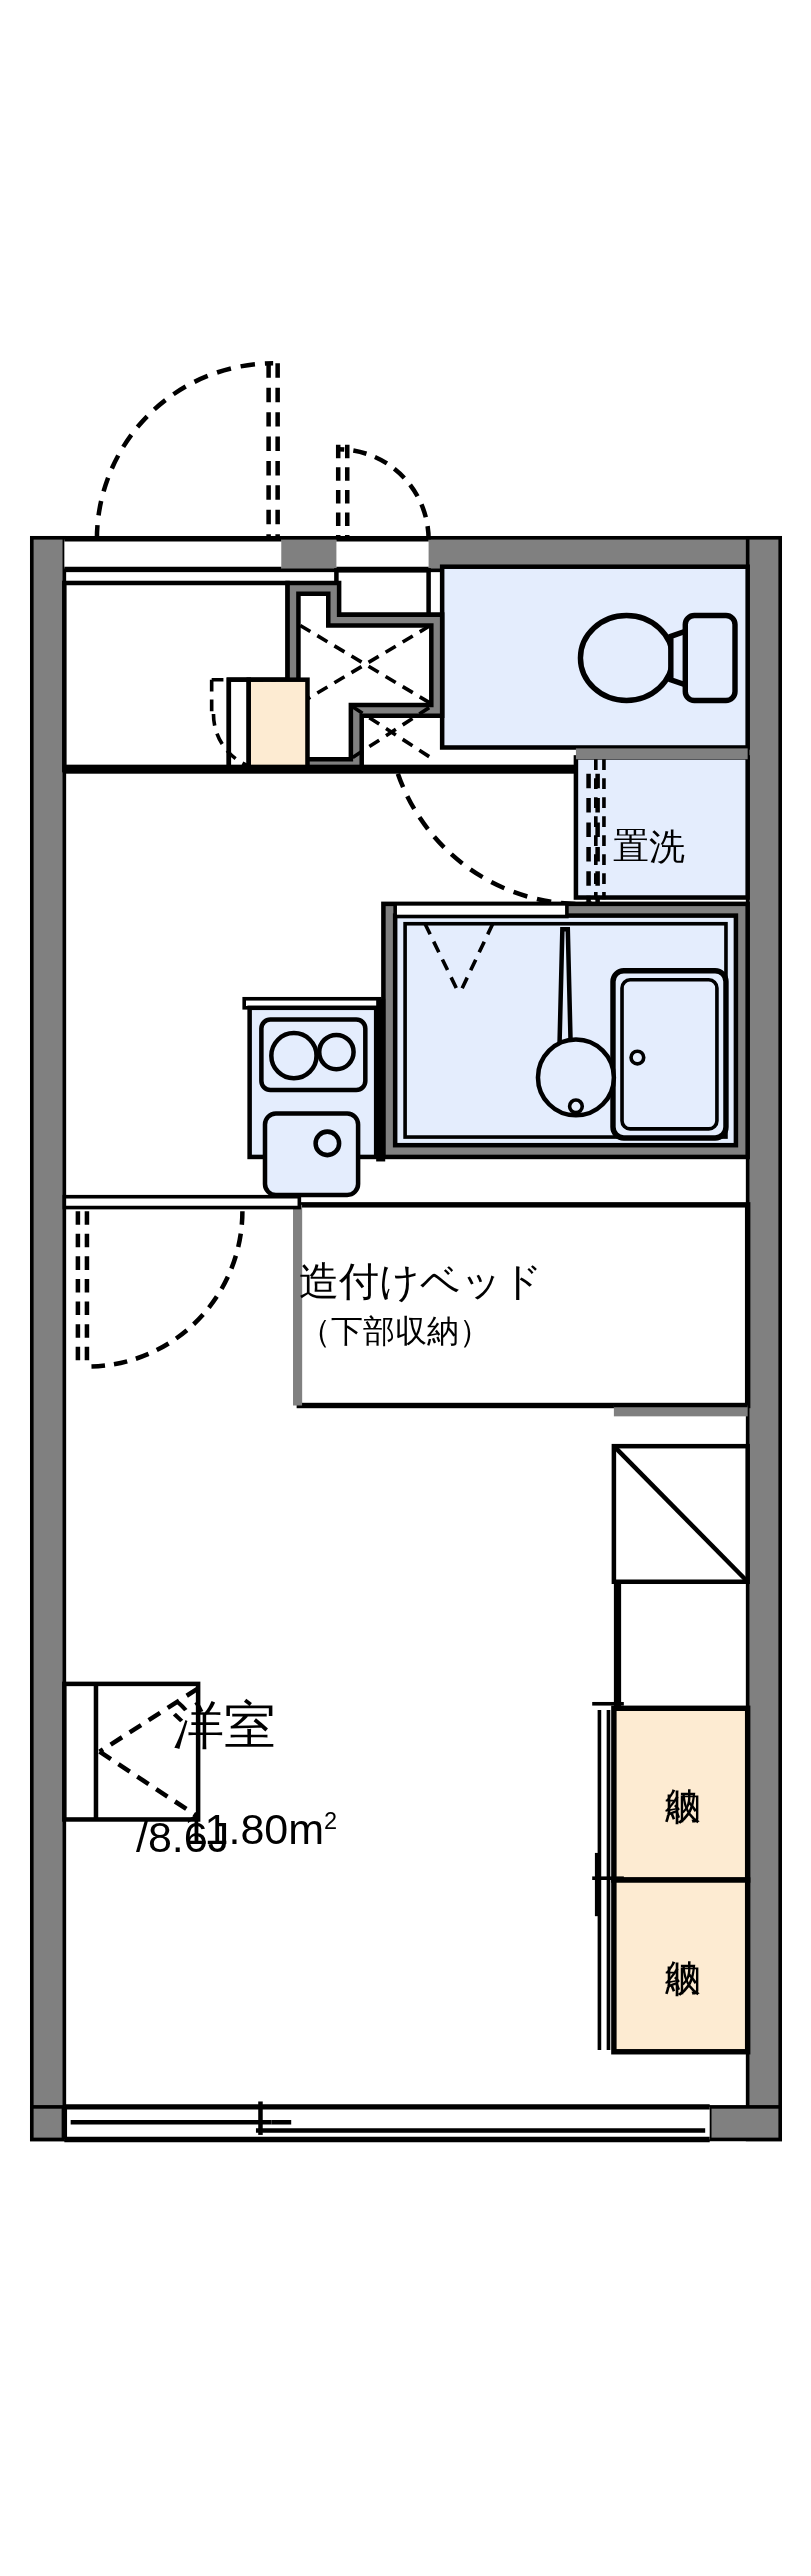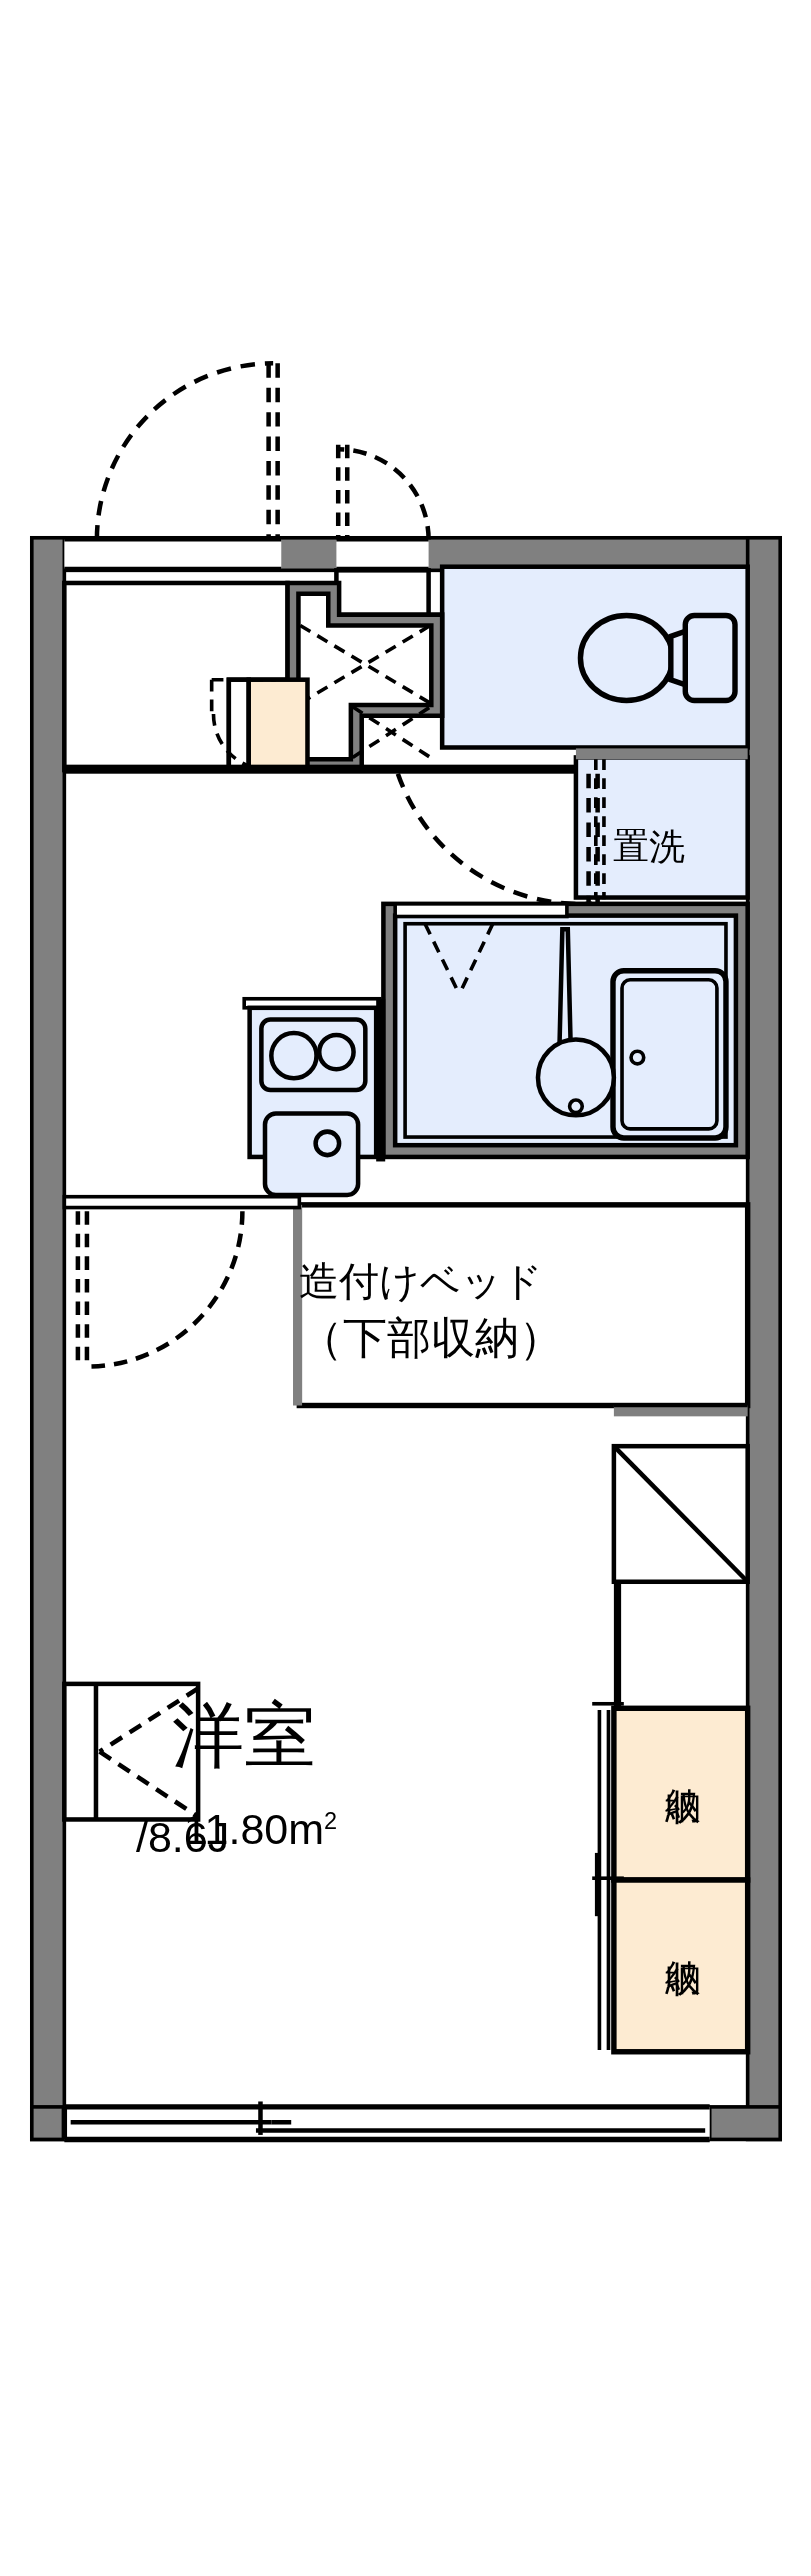--- a/index.html
+++ b/index.html
@@ -228,23 +228,23 @@
       <line x1="71" y1="2331" x2="71" y2="2367" stroke="#000" stroke-width="6"></line>
     </g>
 
   </svg>
 
   <div class="lbl lbl-v" style="left:649px; top:779px; width:36px; font-size:36px; letter-spacing:0px;">洗
 置</div>
 
   <div class="lbl" style="left:299px; top:1240px; width:448px; font-size:40px;">造付けベッド</div>
 
-  <div class="lbl" style="left:299px; top:1294px; width:448px; font-size:44px;">（下部収納）</div>
-
-  <div class="lbl" style="left:172px; top:1677px; width:271px; font-size:72px; font-weight:400;">洋室</div>
+  <div class="lbl" style="left:299px; top:1294px; width:448px; font-size:32px;">（下部収納）</div>
+
+  <div class="lbl" style="left:172px; top:1677px; width:271px; font-size:52px; font-weight:400;">洋室</div>
 
   <div class="lbl" style="left:136px; top:1740px; width:343px; font-size:43px;">
     <span>11.80m</span><sup style="font-size:23.5px;">2</sup>
   </div>
 
   <div class="lbl" style="left:136px; top:1794px; width:343px; font-size:43px;">/8.6J</div>
 
   <div class="lbl lbl-v" style="left:663px; top:1740px; width:38px; font-size:36px;">収納</div>
 
   <div class="lbl lbl-v" style="left:663px; top:1912px; width:38px; font-size:36px;">収納</div>

